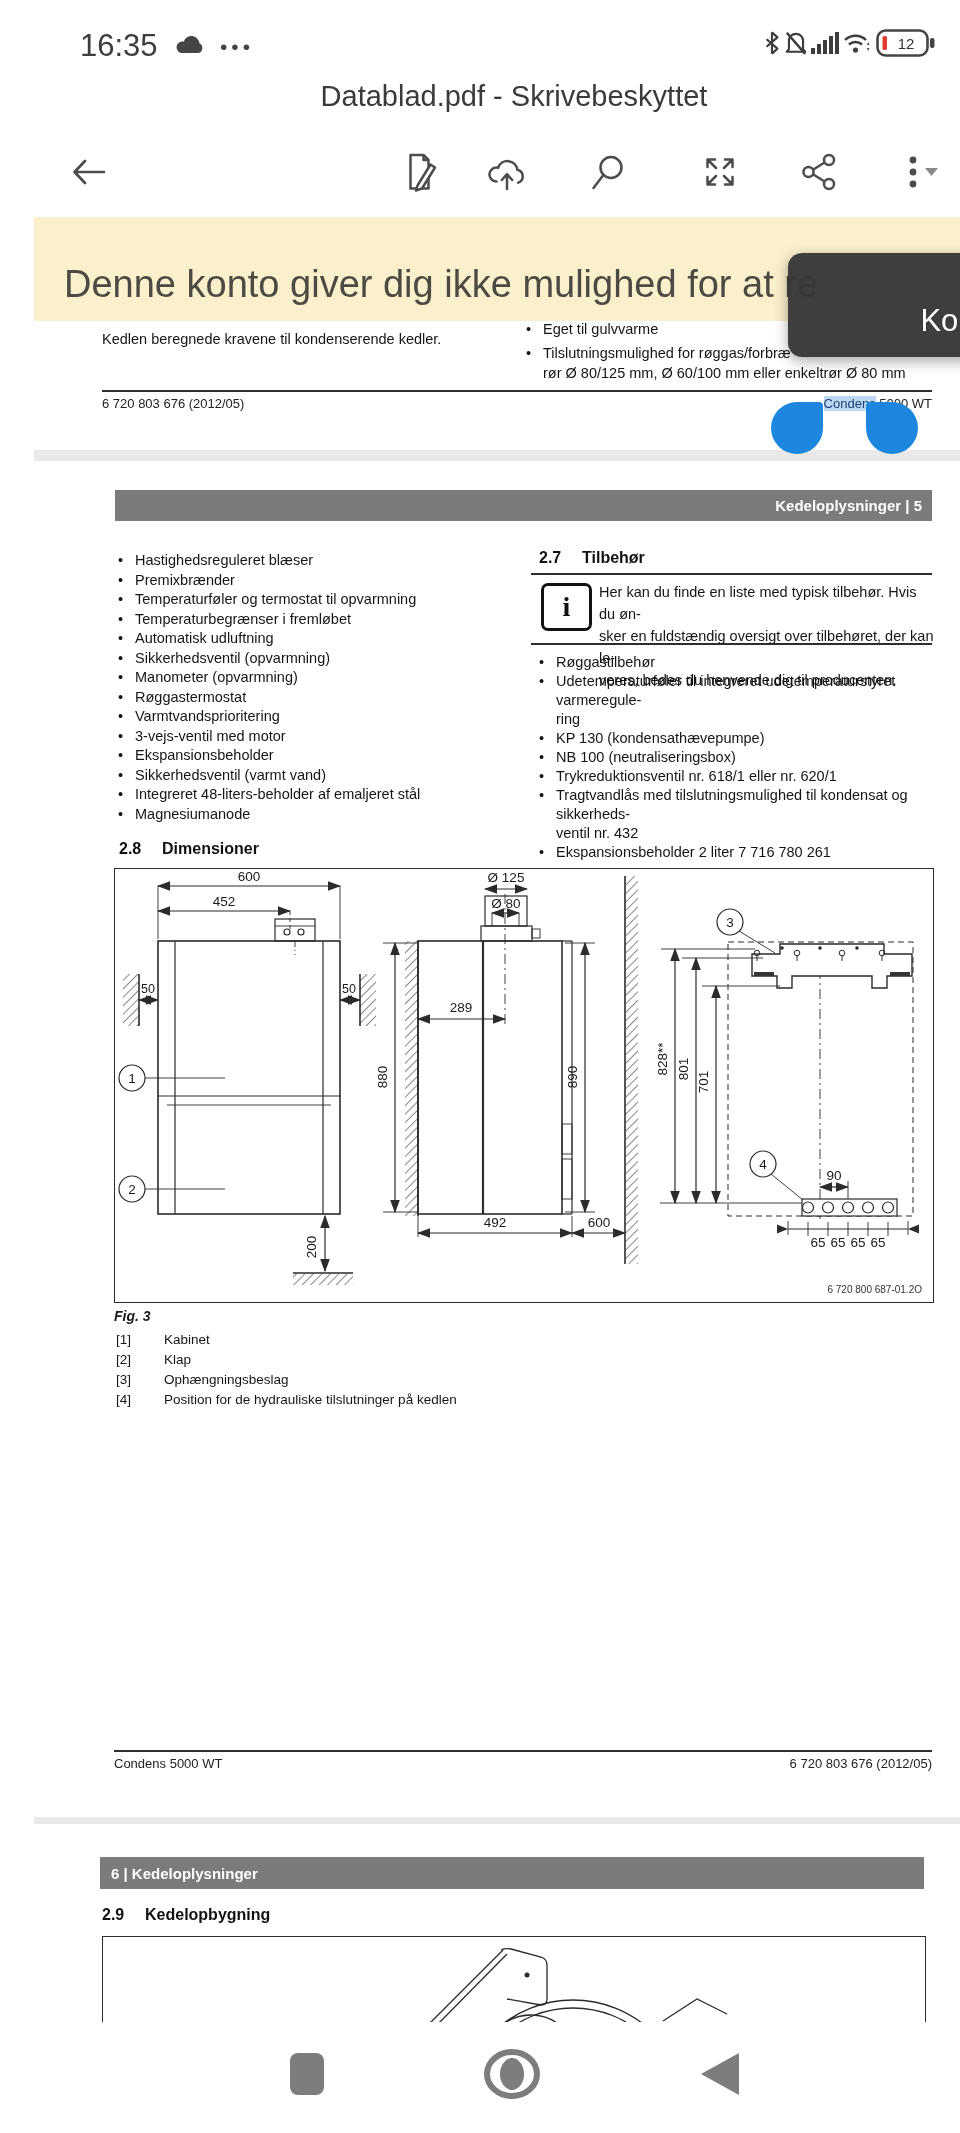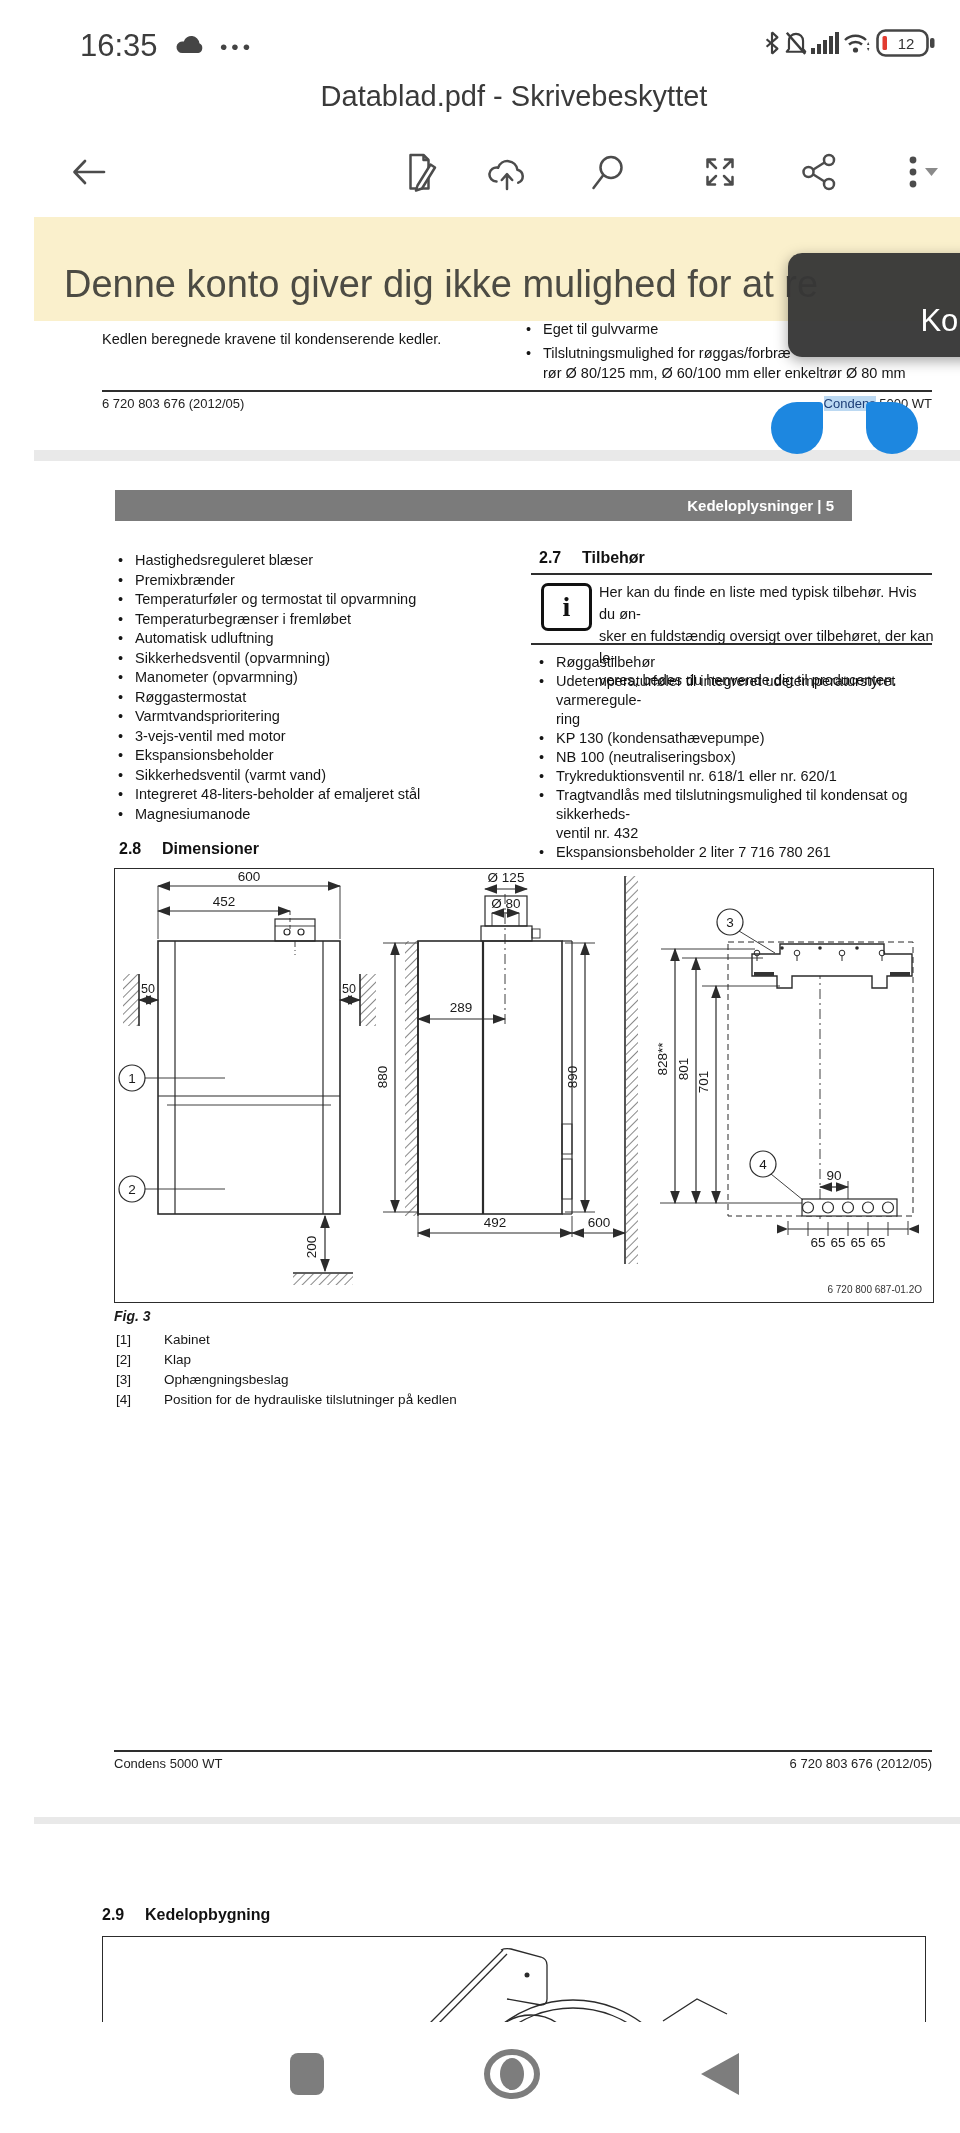--- a/index.html
+++ b/index.html
@@ -170,21 +170,21 @@
     <div class="abs footer-txt" style="left:68px;top:179px;">6 720 803 676 (2012/05)</div>
     <div class="abs footer-txt" style="right:62px;top:179px;">
       <span class="hl">Condens</span><span> 5000 WT</span>
     </div>
 
     <div class="abs handle left" style="left:737px;top:185px;"></div>
     <div class="abs handle right" style="left:832px;top:185px;"></div>
 
     <div class="abs gray-strip" style="top:233px;height:11px;"></div>
 
-    <div class="abs hdr-bar" style="left:81px;top:273px;width:737px;height:31px;justify-content:flex-end;padding-right:18px;box-sizing:border-box;">Kedeloplysninger | 5</div>
+    <div class="abs hdr-bar" style="left:81px;top:273px;width:817px;height:31px;justify-content:flex-end;padding-right:10px;box-sizing:border-box;">Kedeloplysninger | 5</div>
 
     <ul class="plain abs doc-sm" style="left:84px;top:334px;width:390px;">
       <li class="bullet-li">
           <span class="dot">•</span>
           <span>Hastighedsreguleret blæser</span>
         </li>
       <li class="bullet-li">
           <span class="dot">•</span>
           <span>Premixbrænder</span>
         </li>
@@ -455,20 +455,21 @@
           <span>Position for de hydrauliske tilslutninger på kedlen</span>
         </div>
     </div>
 
     <div class="abs rule" style="left:80px;top:1533px;width:818px;height:1.5px;"></div>
     <div class="abs footer-txt" style="left:80px;top:1539px;">Condens 5000 WT</div>
     <div class="abs footer-txt" style="right:62px;top:1539px;">6 720 803 676 (2012/05)</div>
 
     <div class="abs gray-strip" style="top:1600px;height:7px;"></div>
 
+    <div class="abs hdr-bar" style="left:66px;top:1640px;width:824px;height:32px;padding-left:11px;box-sizing:border-box;">6 | Kedeloplysninger</div>
     <div class="abs sec-head" style="left:68px;top:1689px;">
       <span class="sec-num">2.9</span><span>Kedelopbygning</span>
     </div>
     <div class="abs" style="left:68px;top:1719px;width:822px;height:86px;border:1.5px solid #2c2c2c;border-bottom:none;overflow:hidden;">
       <svg width="822" height="86" viewBox="0 0 822 86" fill="none" stroke="#2b2b2b" stroke-width="1.3">
         <line x1="327" y1="86" x2="400" y2="13"></line>
         <line x1="336" y1="86" x2="404" y2="17"></line>
         <path d="M398 13 Q402 11 408 12 L438 20 Q444 22 444 28 V62 Q444 68 438 68 L404 62"></path>
         <circle cx="424" cy="38" r="2.5" fill="#2b2b2b" stroke="none"></circle>
         <circle cx="470" cy="178" r="115"></circle>

